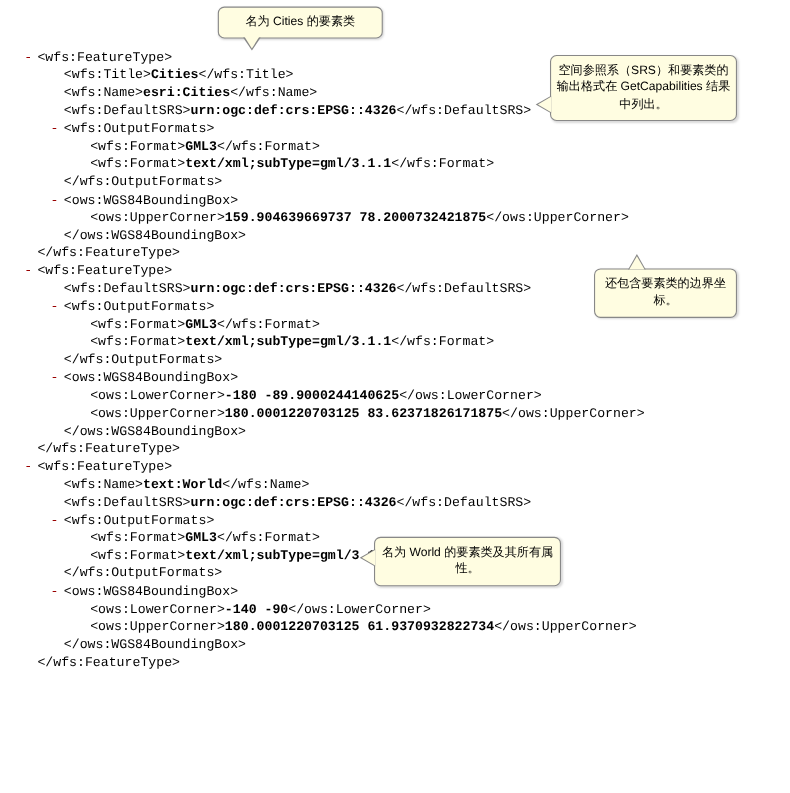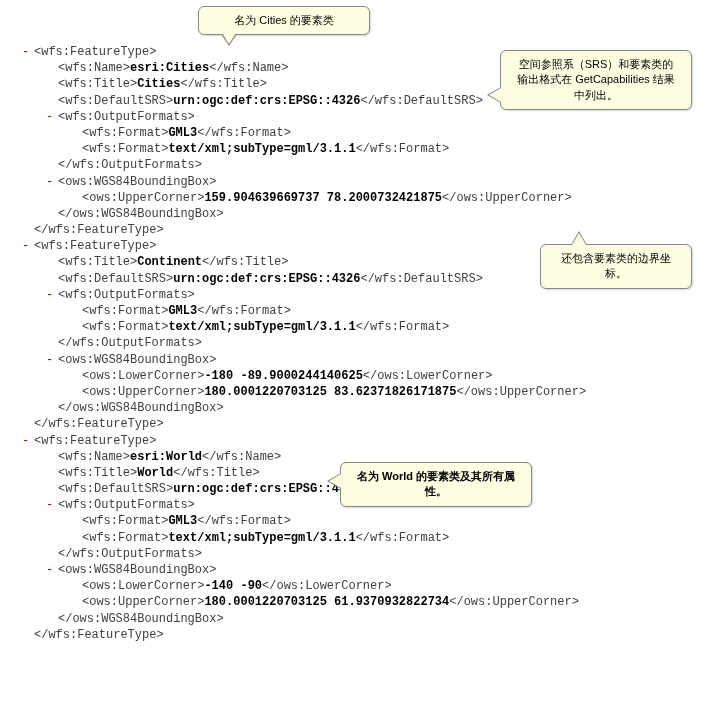--- a/index.html
+++ b/index.html
@@ -19,28 +19,28 @@
   .indent1 { padding-left: 24px; }
   .indent2 { padding-left: 48px; }
   .indent3 { padding-left: 72px; }
   .dash {
     color: #990000;
     display: inline-block;
     width: 12px;
     margin-left: -12px;
     text-align: left;
   }
-  .tag { color: #404040; font-family: Liberation Mono, monospace; }
+  .tag { color: #000000; font-family: Liberation Mono, monospace; }
   .val { color: #000; font-weight: bold; }
   .callout {
     position: absolute;
     background: #fffde1;
     border: 1px solid #888;
     border-radius: 6px;
-    padding: 6px 15px;
+    padding: 6px 4px;
     font-family: Tahoma, Arial, sans-serif;
     font-size: 11px;
     text-align: center;
     box-shadow: 1px 1px 2px rgba(0,0,0,0.15);
     line-height: 1.4;
   }
   .callout-tail {
     position: absolute;
     width: 0;
     height: 0;
@@ -71,21 +71,21 @@
   #c3 .callout-tail {
     border-left: 8px solid transparent;
     border-right: 8px solid transparent;
     border-bottom: 14px solid #888;
     left: 30px; top: -14px;
   }
   #c3 .callout-tail::after{
     content:"";position:absolute;left:-7px;top:2px;
     border-left:7px solid transparent;border-right:7px solid transparent;border-bottom:12px solid #fffde1;
   }
-  #c4 { left: 340px; top: 462px; width: 160px; font-weight: bold; }
+  #c4 { left: 340px; top: 488px; width: 160px; }
   #c4 .callout-tail {
     border-top: 8px solid transparent;
     border-bottom: 8px solid transparent;
     border-right: 14px solid #888;
     left: -14px; top: 10px;
   }
   #c4 .callout-tail::after{
     content:"";position:absolute;left:2px;top:-7px;
     border-top:7px solid transparent;border-bottom:7px solid transparent;border-right:12px solid #fffde1;
   }
@@ -96,46 +96,44 @@
 
 <div class="callout" id="c1"><span>名为 Cities 的要素类</span><div class="callout-tail"></div></div>
 <div class="callout" id="c2"><span>空间参照系（SRS）和要素类的输出格式在 GetCapabilities 结果中列出。</span><div class="callout-tail"></div></div>
 <div class="callout" id="c3"><span>还包含要素类的边界坐标。</span><div class="callout-tail"></div></div>
 <div class="callout" id="c4"><span>名为 World 的要素类及其所有属性。</span><div class="callout-tail"></div></div>
 
 <div class="spacer"></div>
 
 <div id="xml">
     <div class="line indent1"><span class="dash">- </span><span class="tag">&lt;wfs:FeatureType&gt;</span></div>
+    <div class="line indent2"><span class="tag">&lt;wfs:Title&gt;</span><span class="val">Cities</span><span class="tag">&lt;/wfs:Title&gt;</span></div>
     <div class="line indent2"><span class="tag">&lt;wfs:Name&gt;</span><span class="val">esri:Cities</span><span class="tag">&lt;/wfs:Name&gt;</span></div>
-    <div class="line indent2"><span class="tag">&lt;wfs:Title&gt;</span><span class="val">Cities</span><span class="tag">&lt;/wfs:Title&gt;</span></div>
     <div class="line indent2"><span class="tag">&lt;wfs:DefaultSRS&gt;</span><span class="val">urn:ogc:def:crs:EPSG::4326</span><span class="tag">&lt;/wfs:DefaultSRS&gt;</span></div>
     <div class="line indent2"><span class="dash">- </span><span class="tag">&lt;wfs:OutputFormats&gt;</span></div>
     <div class="line indent3"><span class="tag">&lt;wfs:Format&gt;</span><span class="val">GML3</span><span class="tag">&lt;/wfs:Format&gt;</span></div>
     <div class="line indent3"><span class="tag">&lt;wfs:Format&gt;</span><span class="val">text/xml;subType=gml/3.1.1</span><span class="tag">&lt;/wfs:Format&gt;</span></div>
     <div class="line indent2"><span class="tag">&lt;/wfs:OutputFormats&gt;</span></div>
     <div class="line indent2"><span class="dash">- </span><span class="tag">&lt;ows:WGS84BoundingBox&gt;</span></div>
     <div class="line indent3"><span class="tag">&lt;ows:UpperCorner&gt;</span><span class="val">159.904639669737 78.2000732421875</span><span class="tag">&lt;/ows:UpperCorner&gt;</span></div>
     <div class="line indent2"><span class="tag">&lt;/ows:WGS84BoundingBox&gt;</span></div>
     <div class="line indent1"><span class="tag">&lt;/wfs:FeatureType&gt;</span></div>
     <div class="line indent1"><span class="dash">- </span><span class="tag">&lt;wfs:FeatureType&gt;</span></div>
-    <div class="line indent2"><span class="tag">&lt;wfs:Title&gt;</span><span class="val">Continent</span><span class="tag">&lt;/wfs:Title&gt;</span></div>
     <div class="line indent2"><span class="tag">&lt;wfs:DefaultSRS&gt;</span><span class="val">urn:ogc:def:crs:EPSG::4326</span><span class="tag">&lt;/wfs:DefaultSRS&gt;</span></div>
     <div class="line indent2"><span class="dash">- </span><span class="tag">&lt;wfs:OutputFormats&gt;</span></div>
     <div class="line indent3"><span class="tag">&lt;wfs:Format&gt;</span><span class="val">GML3</span><span class="tag">&lt;/wfs:Format&gt;</span></div>
     <div class="line indent3"><span class="tag">&lt;wfs:Format&gt;</span><span class="val">text/xml;subType=gml/3.1.1</span><span class="tag">&lt;/wfs:Format&gt;</span></div>
     <div class="line indent2"><span class="tag">&lt;/wfs:OutputFormats&gt;</span></div>
     <div class="line indent2"><span class="dash">- </span><span class="tag">&lt;ows:WGS84BoundingBox&gt;</span></div>
     <div class="line indent3"><span class="tag">&lt;ows:LowerCorner&gt;</span><span class="val">-180 -89.9000244140625</span><span class="tag">&lt;/ows:LowerCorner&gt;</span></div>
     <div class="line indent3"><span class="tag">&lt;ows:UpperCorner&gt;</span><span class="val">180.0001220703125 83.62371826171875</span><span class="tag">&lt;/ows:UpperCorner&gt;</span></div>
     <div class="line indent2"><span class="tag">&lt;/ows:WGS84BoundingBox&gt;</span></div>
     <div class="line indent1"><span class="tag">&lt;/wfs:FeatureType&gt;</span></div>
     <div class="line indent1"><span class="dash">- </span><span class="tag">&lt;wfs:FeatureType&gt;</span></div>
-    <div class="line indent2"><span class="tag">&lt;wfs:Name&gt;</span><span class="val">esri:World</span><span class="tag">&lt;/wfs:Name&gt;</span></div>
-    <div class="line indent2"><span class="tag">&lt;wfs:Title&gt;</span><span class="val">World</span><span class="tag">&lt;/wfs:Title&gt;</span></div>
+    <div class="line indent2"><span class="tag">&lt;wfs:Name&gt;</span><span class="val">text:World</span><span class="tag">&lt;/wfs:Name&gt;</span></div>
     <div class="line indent2"><span class="tag">&lt;wfs:DefaultSRS&gt;</span><span class="val">urn:ogc:def:crs:EPSG::4326</span><span class="tag">&lt;/wfs:DefaultSRS&gt;</span></div>
     <div class="line indent2"><span class="dash">- </span><span class="tag">&lt;wfs:OutputFormats&gt;</span></div>
     <div class="line indent3"><span class="tag">&lt;wfs:Format&gt;</span><span class="val">GML3</span><span class="tag">&lt;/wfs:Format&gt;</span></div>
     <div class="line indent3"><span class="tag">&lt;wfs:Format&gt;</span><span class="val">text/xml;subType=gml/3.1.1</span><span class="tag">&lt;/wfs:Format&gt;</span></div>
     <div class="line indent2"><span class="tag">&lt;/wfs:OutputFormats&gt;</span></div>
     <div class="line indent2"><span class="dash">- </span><span class="tag">&lt;ows:WGS84BoundingBox&gt;</span></div>
     <div class="line indent3"><span class="tag">&lt;ows:LowerCorner&gt;</span><span class="val">-140 -90</span><span class="tag">&lt;/ows:LowerCorner&gt;</span></div>
     <div class="line indent3"><span class="tag">&lt;ows:UpperCorner&gt;</span><span class="val">180.0001220703125 61.9370932822734</span><span class="tag">&lt;/ows:UpperCorner&gt;</span></div>
     <div class="line indent2"><span class="tag">&lt;/ows:WGS84BoundingBox&gt;</span></div>
     <div class="line indent1"><span class="tag">&lt;/wfs:FeatureType&gt;</span></div>

